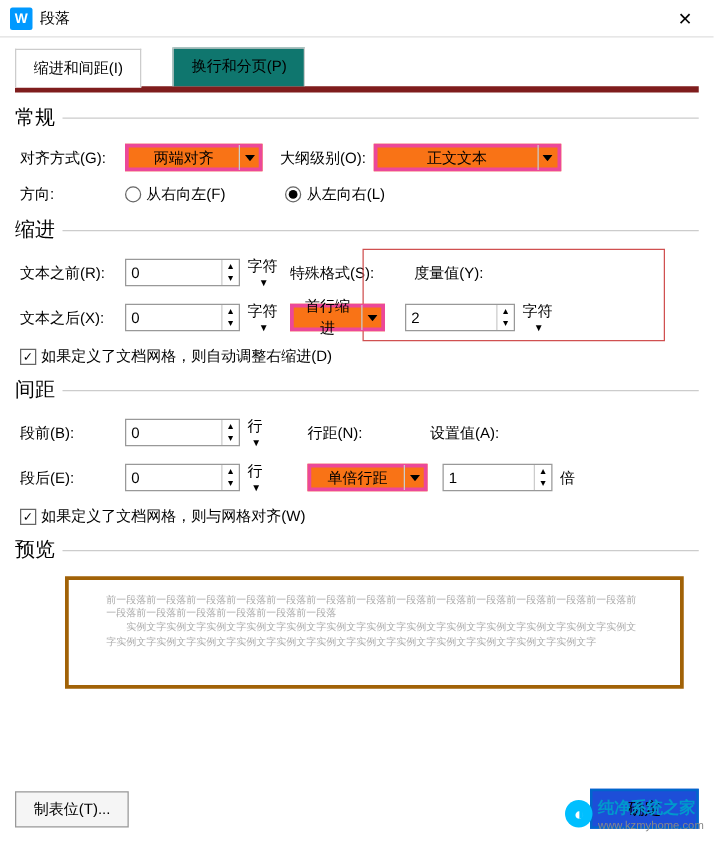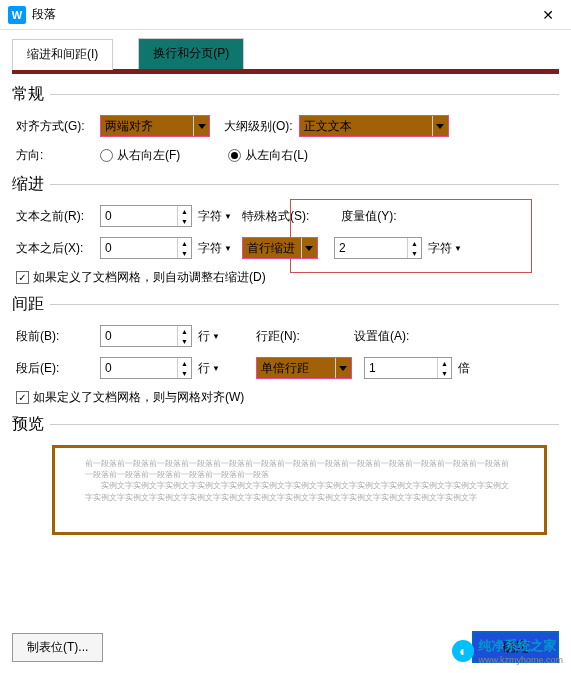--- a/index.html
+++ b/index.html
@@ -11,36 +11,36 @@
 .content { padding: 8px 12px; }
 .tabs { display: flex; border-bottom: 5px solid #7f1d1d; margin-bottom: 10px; gap: 26px; }
 .tab { padding: 6px 14px; border: 1px solid #ccc; border-bottom: none; background: #0f766e; cursor: pointer; font-size: 12px; margin-right: -1px; }
 .tab.active { background: #fff; position: relative; top: 1px; border-bottom: 1px solid #fff; }
 .section-header { display: flex; align-items: center; margin: 8px 0 10px; }
 .section-title { font-size: 16px; margin-right: 6px; }
 .section-line { flex: 1; height: 1px; background: #ccc; }
 .row { display: flex; align-items: center; margin-bottom: 10px; gap: 6px; padding-left: 4px; }
 .label { font-size: 12px; white-space: nowrap; }
 .w70 { width: 78px; }
-.combo { position: relative; display: flex; align-items: center; border: 1px solid #ec4899; height: 22px; background: #a16207; }
+.combo { position: relative; display: flex; align-items: center; border: 3px solid #ec4899; height: 22px; background: #f97316; text-align: center; }
 .combo-text { flex: 1; padding: 0 4px; font-size: 12px; }
 .combo-arrow { width: 16px; height: 20px; display: flex; align-items: center; justify-content: center; border-left: 1px solid #ccc; }
 .spinner { display: flex; align-items: center; border: 1px solid #999; height: 22px; background: #fff; }
 .spinner-text { flex: 1; padding: 0 4px; font-size: 12px; }
 .spinner-btns { display: flex; flex-direction: column; width: 14px; border-left: 1px solid #ccc; }
 .spinner-btn { height: 10px; display: flex; align-items: center; justify-content: center; font-size: 7px; line-height: 1; }
 .radio-group { display: flex; align-items: center; gap: 18px; }
 .radio-item { display: flex; align-items: center; gap: 4px; cursor: pointer; }
 .radio { width: 13px; height: 13px; border: 1px solid #666; border-radius: 50%; display: flex; align-items: center; justify-content: center; }
 .radio.checked::after { content: ''; width: 7px; height: 7px; background: #000; border-radius: 50%; }
 .checkbox-item { display: flex; align-items: center; gap: 4px; cursor: pointer; padding-left: 4px; margin-top: 4px; }
 .checkbox { width: 13px; height: 13px; border: 1px solid #666; display: flex; align-items: center; justify-content: center; font-size: 10px; }
 .checkbox.checked::after { content: '✓'; }
 .highlight-box { position: absolute; border: 1px solid #d05050; pointer-events: none; }
-.unit-drop { display: flex; align-items: center; font-size: 12px; }
+.unit-drop { display: flex; align-items: center; font-size: 12px; flex-direction: column; }
 .unit-arrow { font-size: 8px; margin-left: 2px; }
 .preview-box { border: 3px solid #a16207; margin: 6px 12px 0 40px; height: 90px; padding: 10px 30px; overflow: hidden; }
 .preview-text { font-size: 8px; color: #aaa; line-height: 1.4; word-break: break-all; }
 .footer { position: absolute; bottom: 10px; left: 12px; right: 12px; display: flex; align-items: center; }
 .btn { border: 1px solid #999; padding: 5px 14px; background: #f5f5f5; cursor: pointer; font-size: 12px; }
 .btn-primary { border: 2px solid #0066cc; padding: 5px 28px; background: #1d4ed8; }
 .watermark { position: absolute; bottom: 8px; right: 8px; display: flex; align-items: center; gap: 4px; font-size: 13px; color: #0099cc; }
 .wm-icon { width: 22px; height: 22px; background: #00bfff; border-radius: 50%; display:flex;align-items:center;justify-content:center;color:#fff;font-size:14px; }
 svg { display: block; }
 </style>

